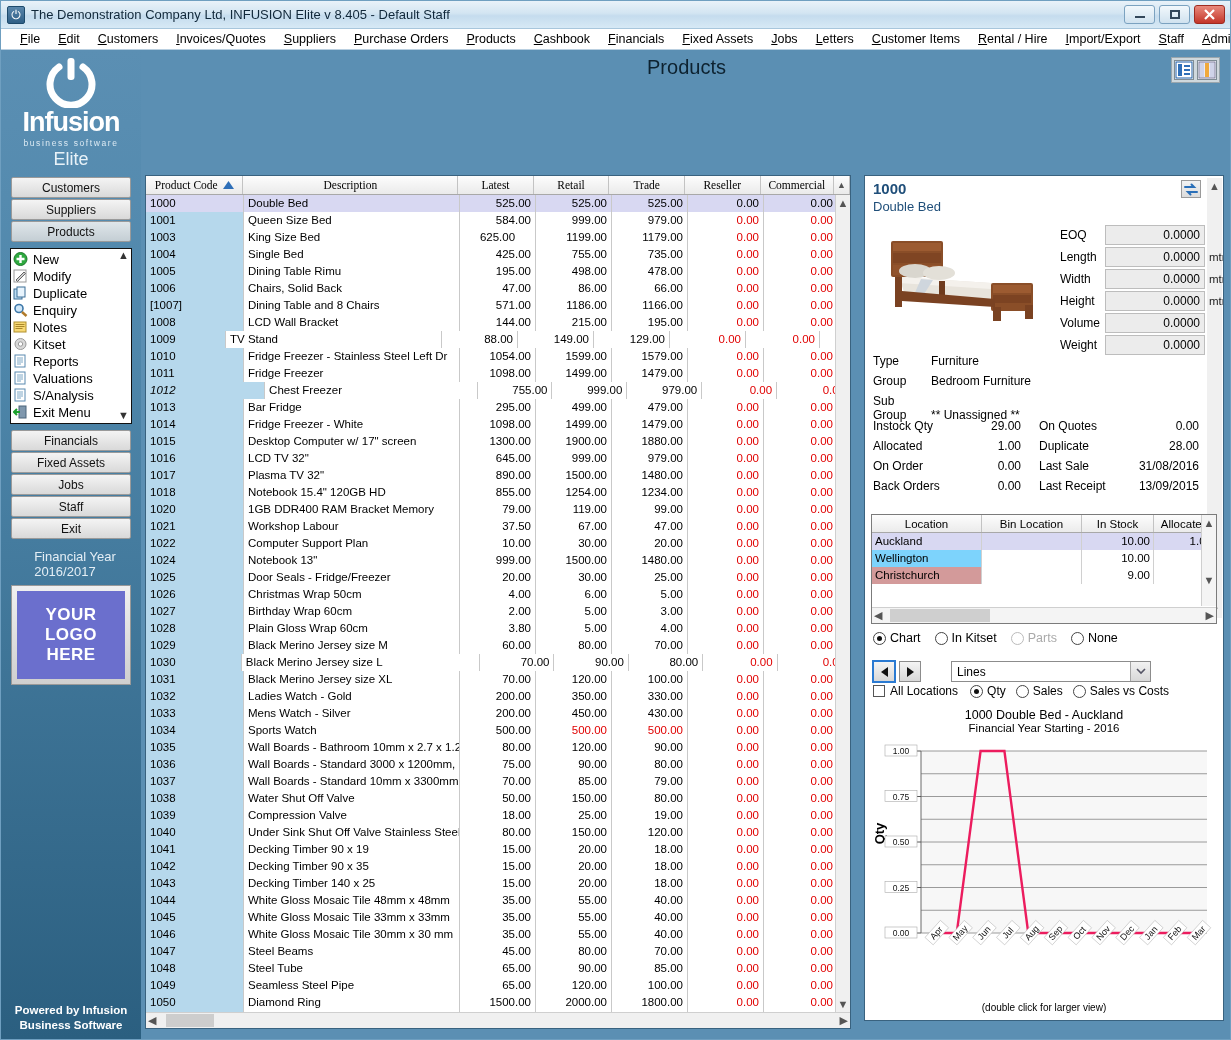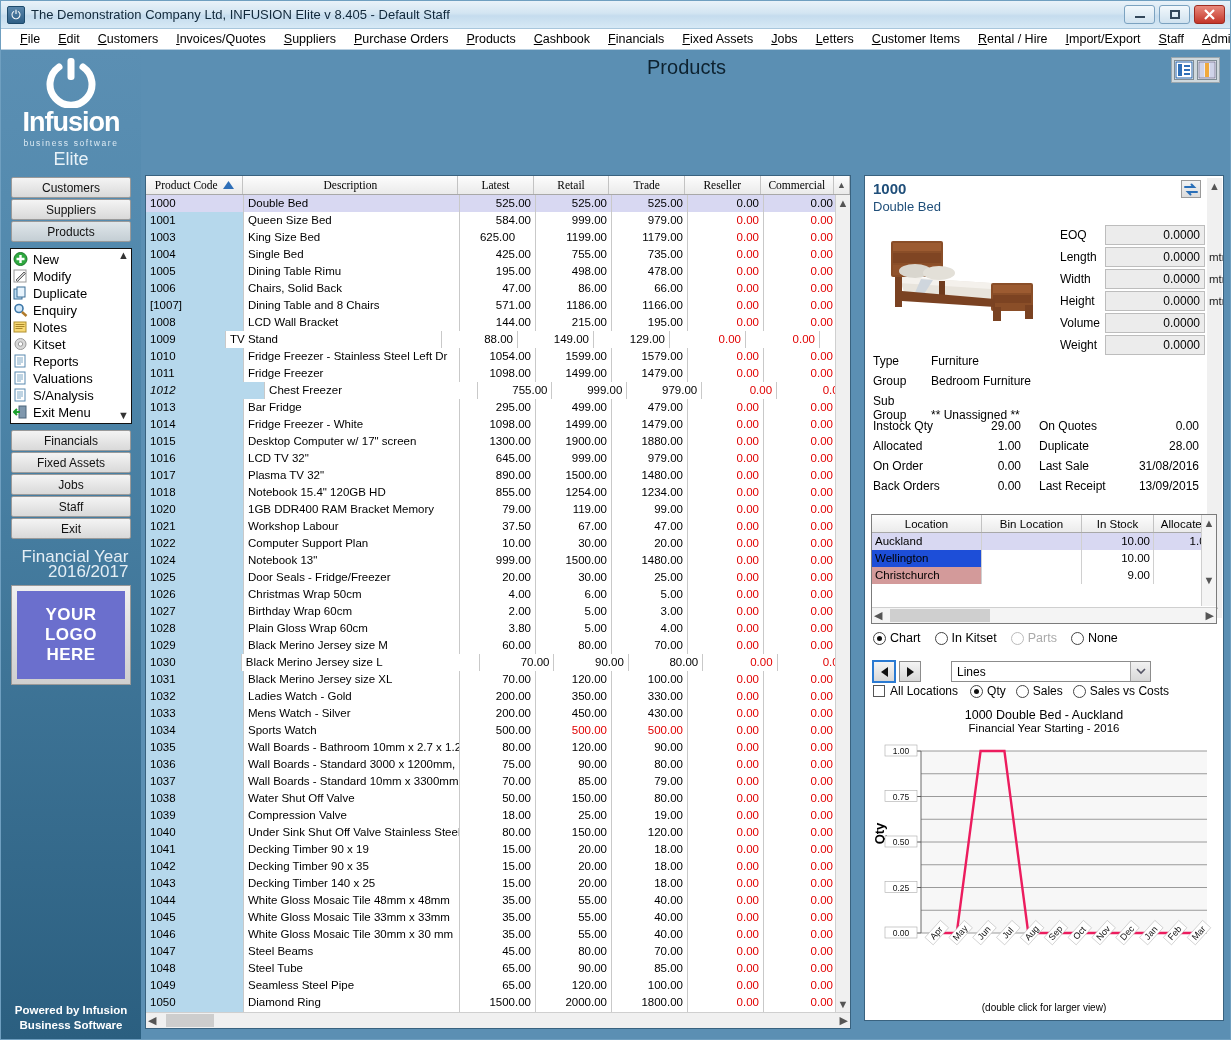--- a/index.html
+++ b/index.html
@@ -75,21 +75,21 @@
   #menu-list {
     width:122px; margin-top:5px; background:#fff;
     border:1px solid #111; position:relative;
     padding:2px 0 2px 2px;
   }
   .menu-row { display:flex; align-items:center; height:17px; font-size:13px; }
   .menu-row .ic { width:17px; height:15px; flex:0 0 17px; margin-right:3px; position:relative; }
   .menu-row .lbl { line-height:17px; }
   #menu-scroll { position:absolute; right:1px; top:1px; bottom:1px; width:13px; }
   .mscroll-arrow { font-size:11px; color:#333; text-align:center; line-height:11px; }
-  #fin-year { color:#e4eef5; font-size:17px; text-align:right; margin-top:9px; line-height:15px;margin-left:8px; }
+  #fin-year { color:#e4eef5; font-size:13px; text-align:left; margin-top:9px; line-height:15px;margin-left:8px; }
   #logo-box {
     width:120px; height:100px; margin-top:6px;
     background:linear-gradient(#f0f0f0,#cfcfcf);
     border:1px solid #999; padding:5px;
   }
   #logo-inner {
     width:100%; height:100%; background:#6b6fcd;
     display:flex; flex-direction:column; align-items:center; justify-content:center;
     color:#fff; font-weight:bold; font-size:17px; line-height:20px; letter-spacing:.5px;
   }
@@ -1015,21 +1015,21 @@
               <div class="lh" style="width: 62px;">Allocated</div>
             </div>
           <div id="loc-rows">
               <div class="lrow">
                 <div class="lc" style="width: 110px; background: rgb(216, 216, 242);">Auckland</div>
                 <div class="lc" style="width: 100px; background: rgb(216, 216, 242);"></div>
                 <div class="lc" style="width: 72px; text-align: right; background: rgb(216, 216, 242);">10.00</div>
                 <div class="lc" style="width: 62px; text-align: right; background: rgb(216, 216, 242);">1.00</div>
               </div>
               <div class="lrow">
-                <div class="lc" style="width: 110px; background: #1d4ed8;">Wellington</div>
+                <div class="lc" style="width: 110px; background: #7dd3fc;">Wellington</div>
                 <div class="lc" style="width: 100px;"></div>
                 <div class="lc" style="width: 72px; text-align: right;">10.00</div>
                 <div class="lc" style="width: 62px; text-align: right;"></div>
               </div>
               <div class="lrow">
                 <div class="lc" style="width: 110px; background: rgb(211, 154, 154);">Christchurch</div>
                 <div class="lc" style="width: 100px;"></div>
                 <div class="lc" style="width: 72px; text-align: right;">9.00</div>
                 <div class="lc" style="width: 62px; text-align: right;"></div>
               </div>

